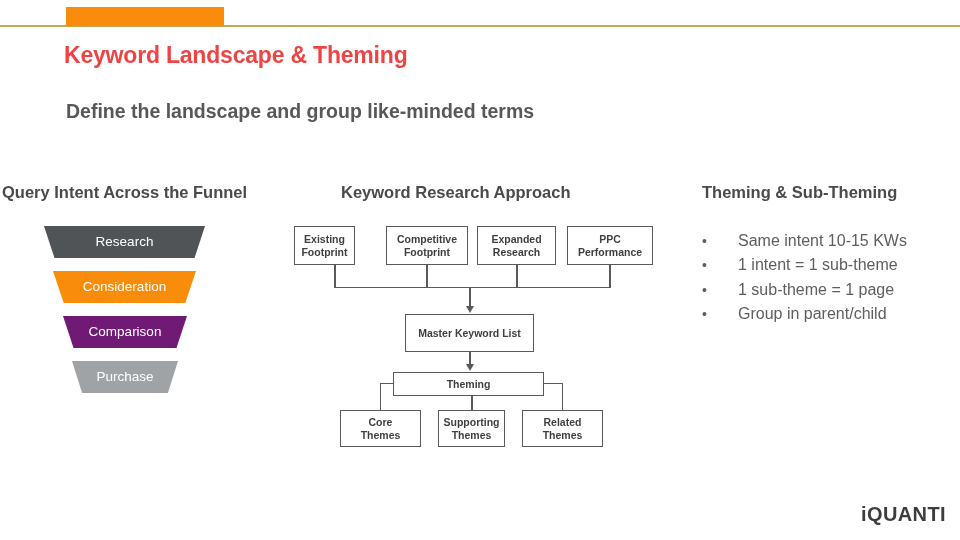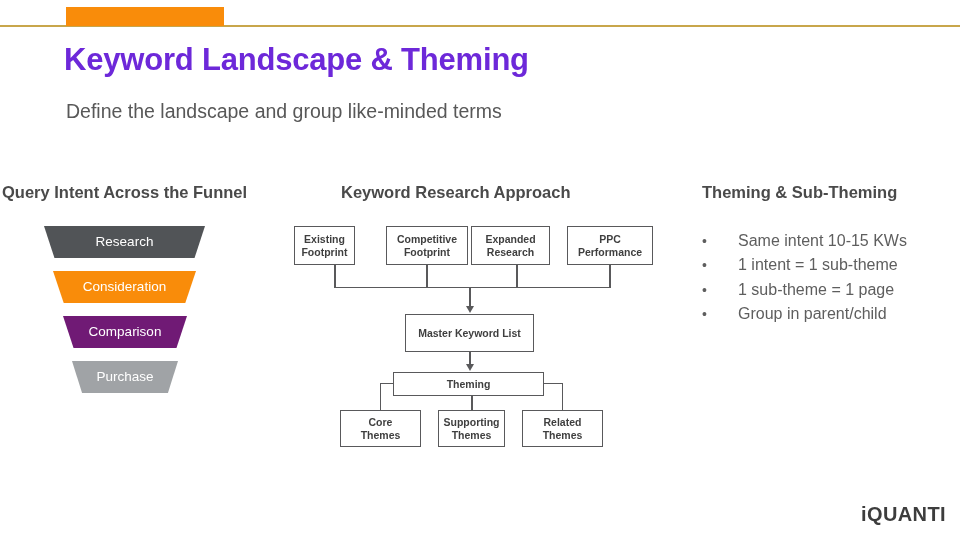--- a/index.html
+++ b/index.html
@@ -32,32 +32,32 @@
     width: 158px;
     height: 19px;
     background: #f98c0a;
   }
 
   
   .slide-title {
     position: absolute;
     left: 64px;
     top: 42px;
-    font-size: 31px;
-    font-weight: bold;
-    color: #6d28d9;
+    font-size: 23px;
+    font-weight: bold;
+    color: #ef4444;
     letter-spacing: -0.2px;
     white-space: nowrap;
   }
   .slide-subtitle {
     position: absolute;
     left: 66px;
     top: 100px;
     font-size: 19.5px;
-    font-weight: normal;
+    font-weight: bold;
     color: #585858;
     white-space: nowrap;
   }
 
   
   .sec-head {
     position: absolute;
     font-size: 16.5px;
     font-weight: bold;
     color: #4a4a4a;
@@ -116,21 +116,21 @@
     width: 0; height: 0;
     border-left: 4.5px solid transparent;
     border-right: 4.5px solid transparent;
     border-top: 7px solid #59595b;
     z-index: 2;
   }
 
   
   #box-existing    { left: 4px;   top: 12px;  width: 61px;  height: 39px; }
   #box-competitive { left: 96px;  top: 12px;  width: 82px;  height: 39px; }
-  #box-expanded    { left: 181px; top: 12px;  width: 79px;  height: 39px; }
+  #box-expanded    { left: 187px; top: 12px;  width: 79px;  height: 39px; }
   #box-ppc         { left: 277px; top: 12px;  width: 86px;  height: 39px; }
   #box-master      { left: 115px; top: 100px; width: 129px; height: 38px; }
   #box-theming     { left: 103px; top: 158px; width: 151px; height: 24px; }
   #box-core        { left: 50px;  top: 196px; width: 81px;  height: 37px; }
   #box-supporting  { left: 141px; top: 196px; width: 67px;  height: 37px; margin-left: 7px; }
   #box-related     { left: 232px; top: 196px; width: 81px;  height: 37px; }
 
   
   .bullets { position: absolute; left: 702px; top: 229px; width: 250px; }
   .bullet-row {

